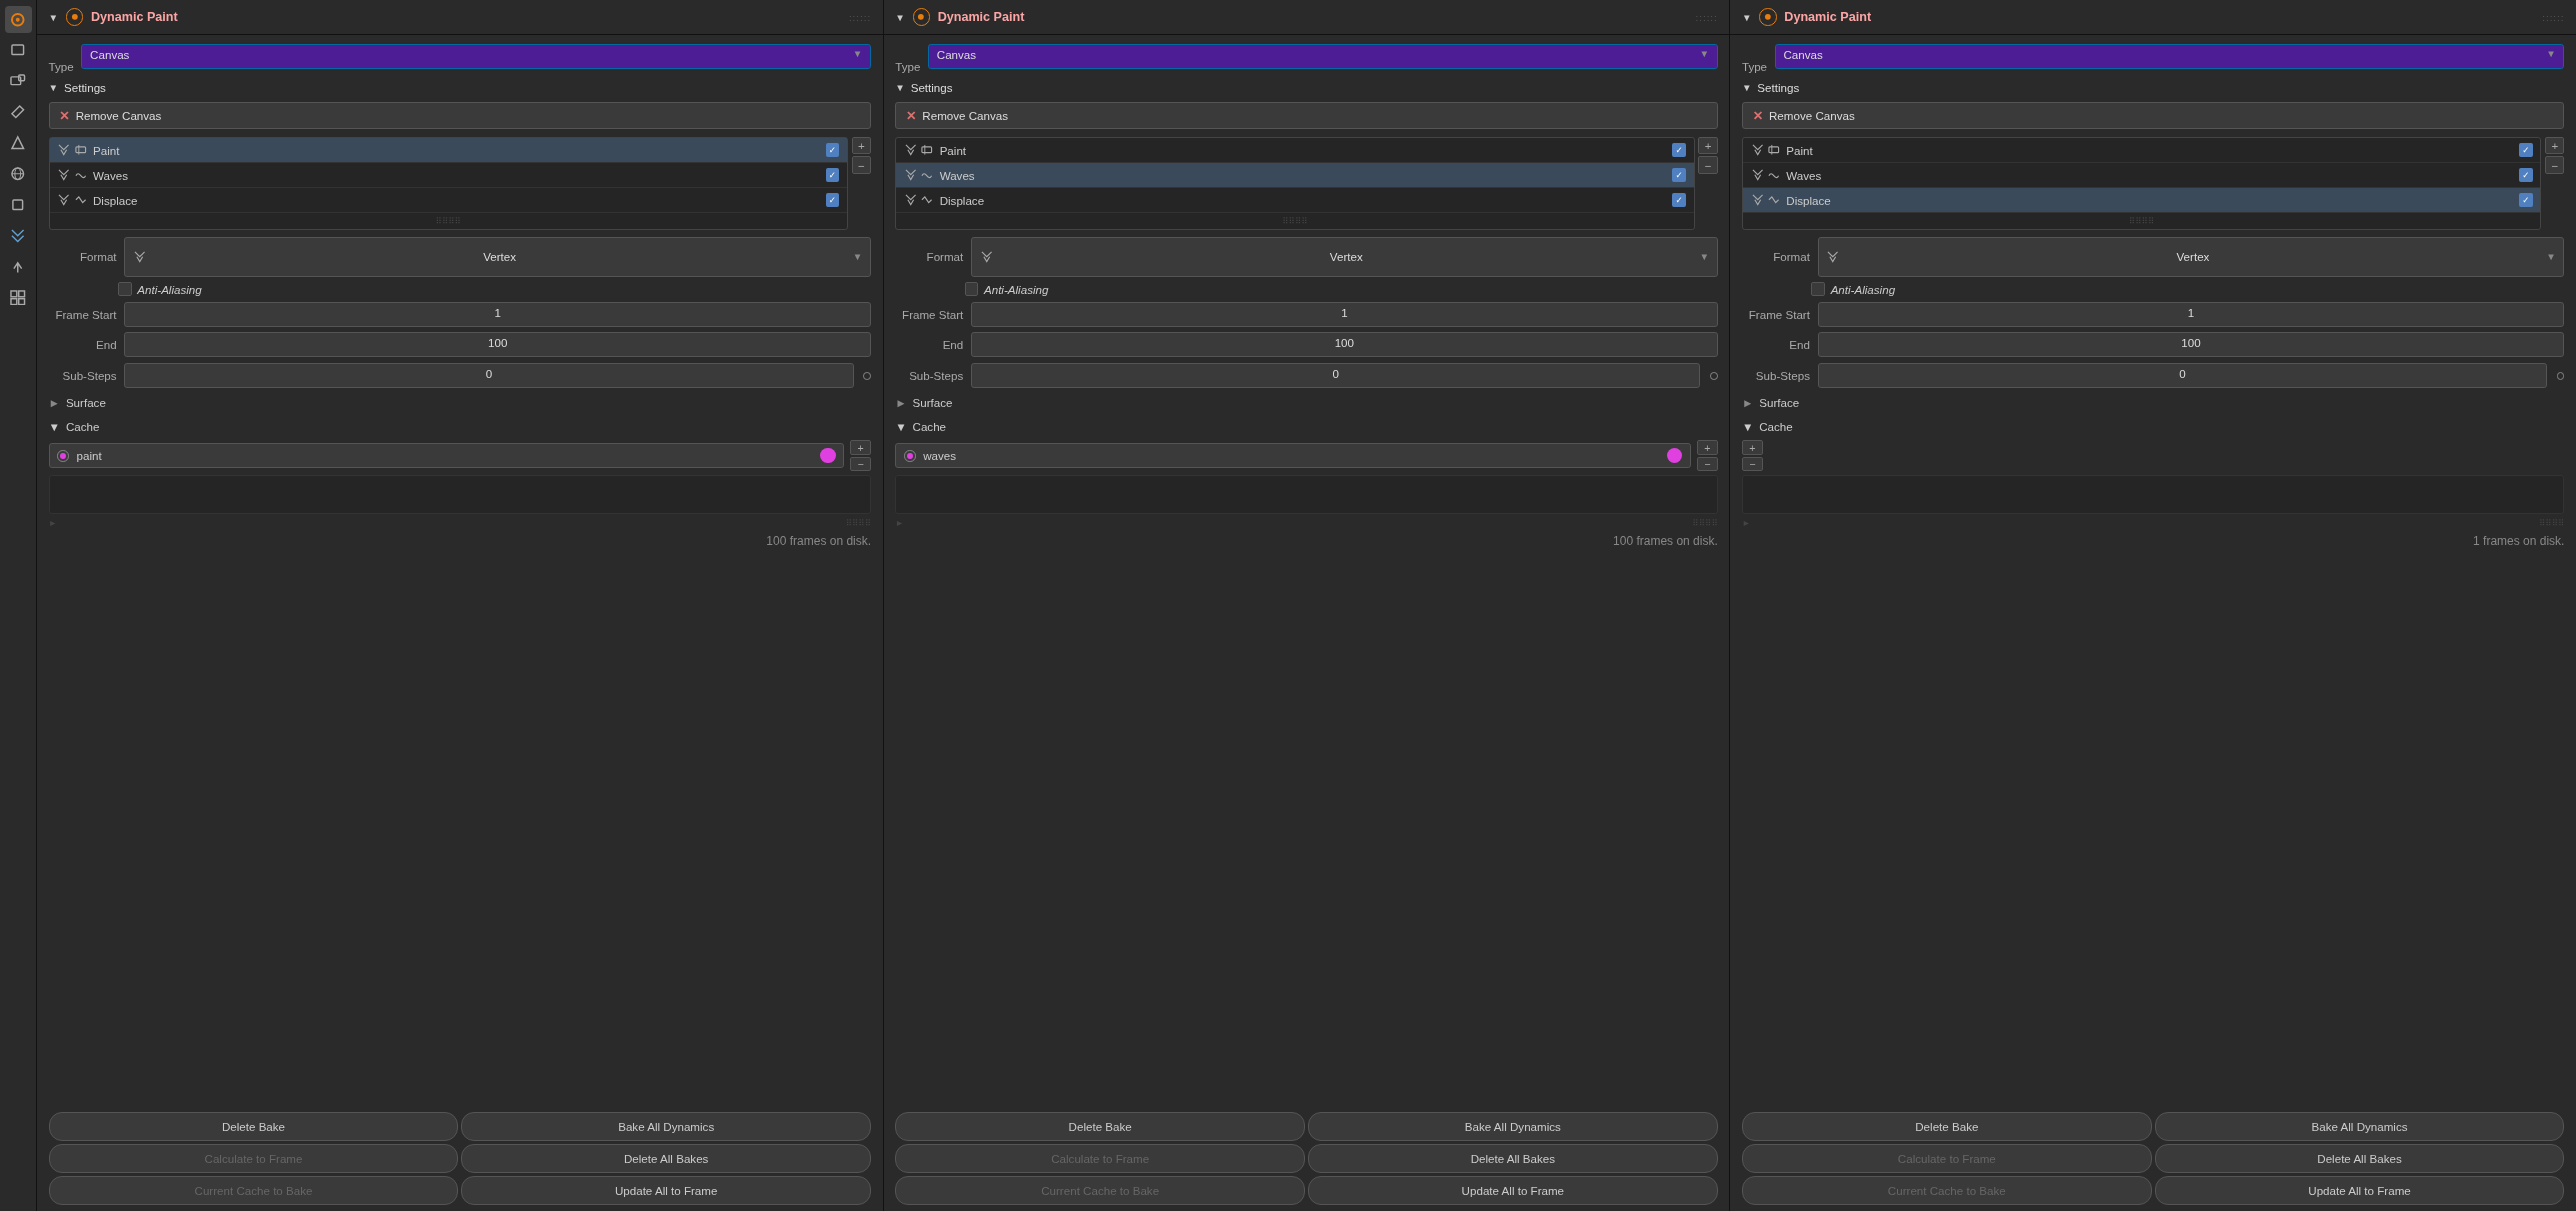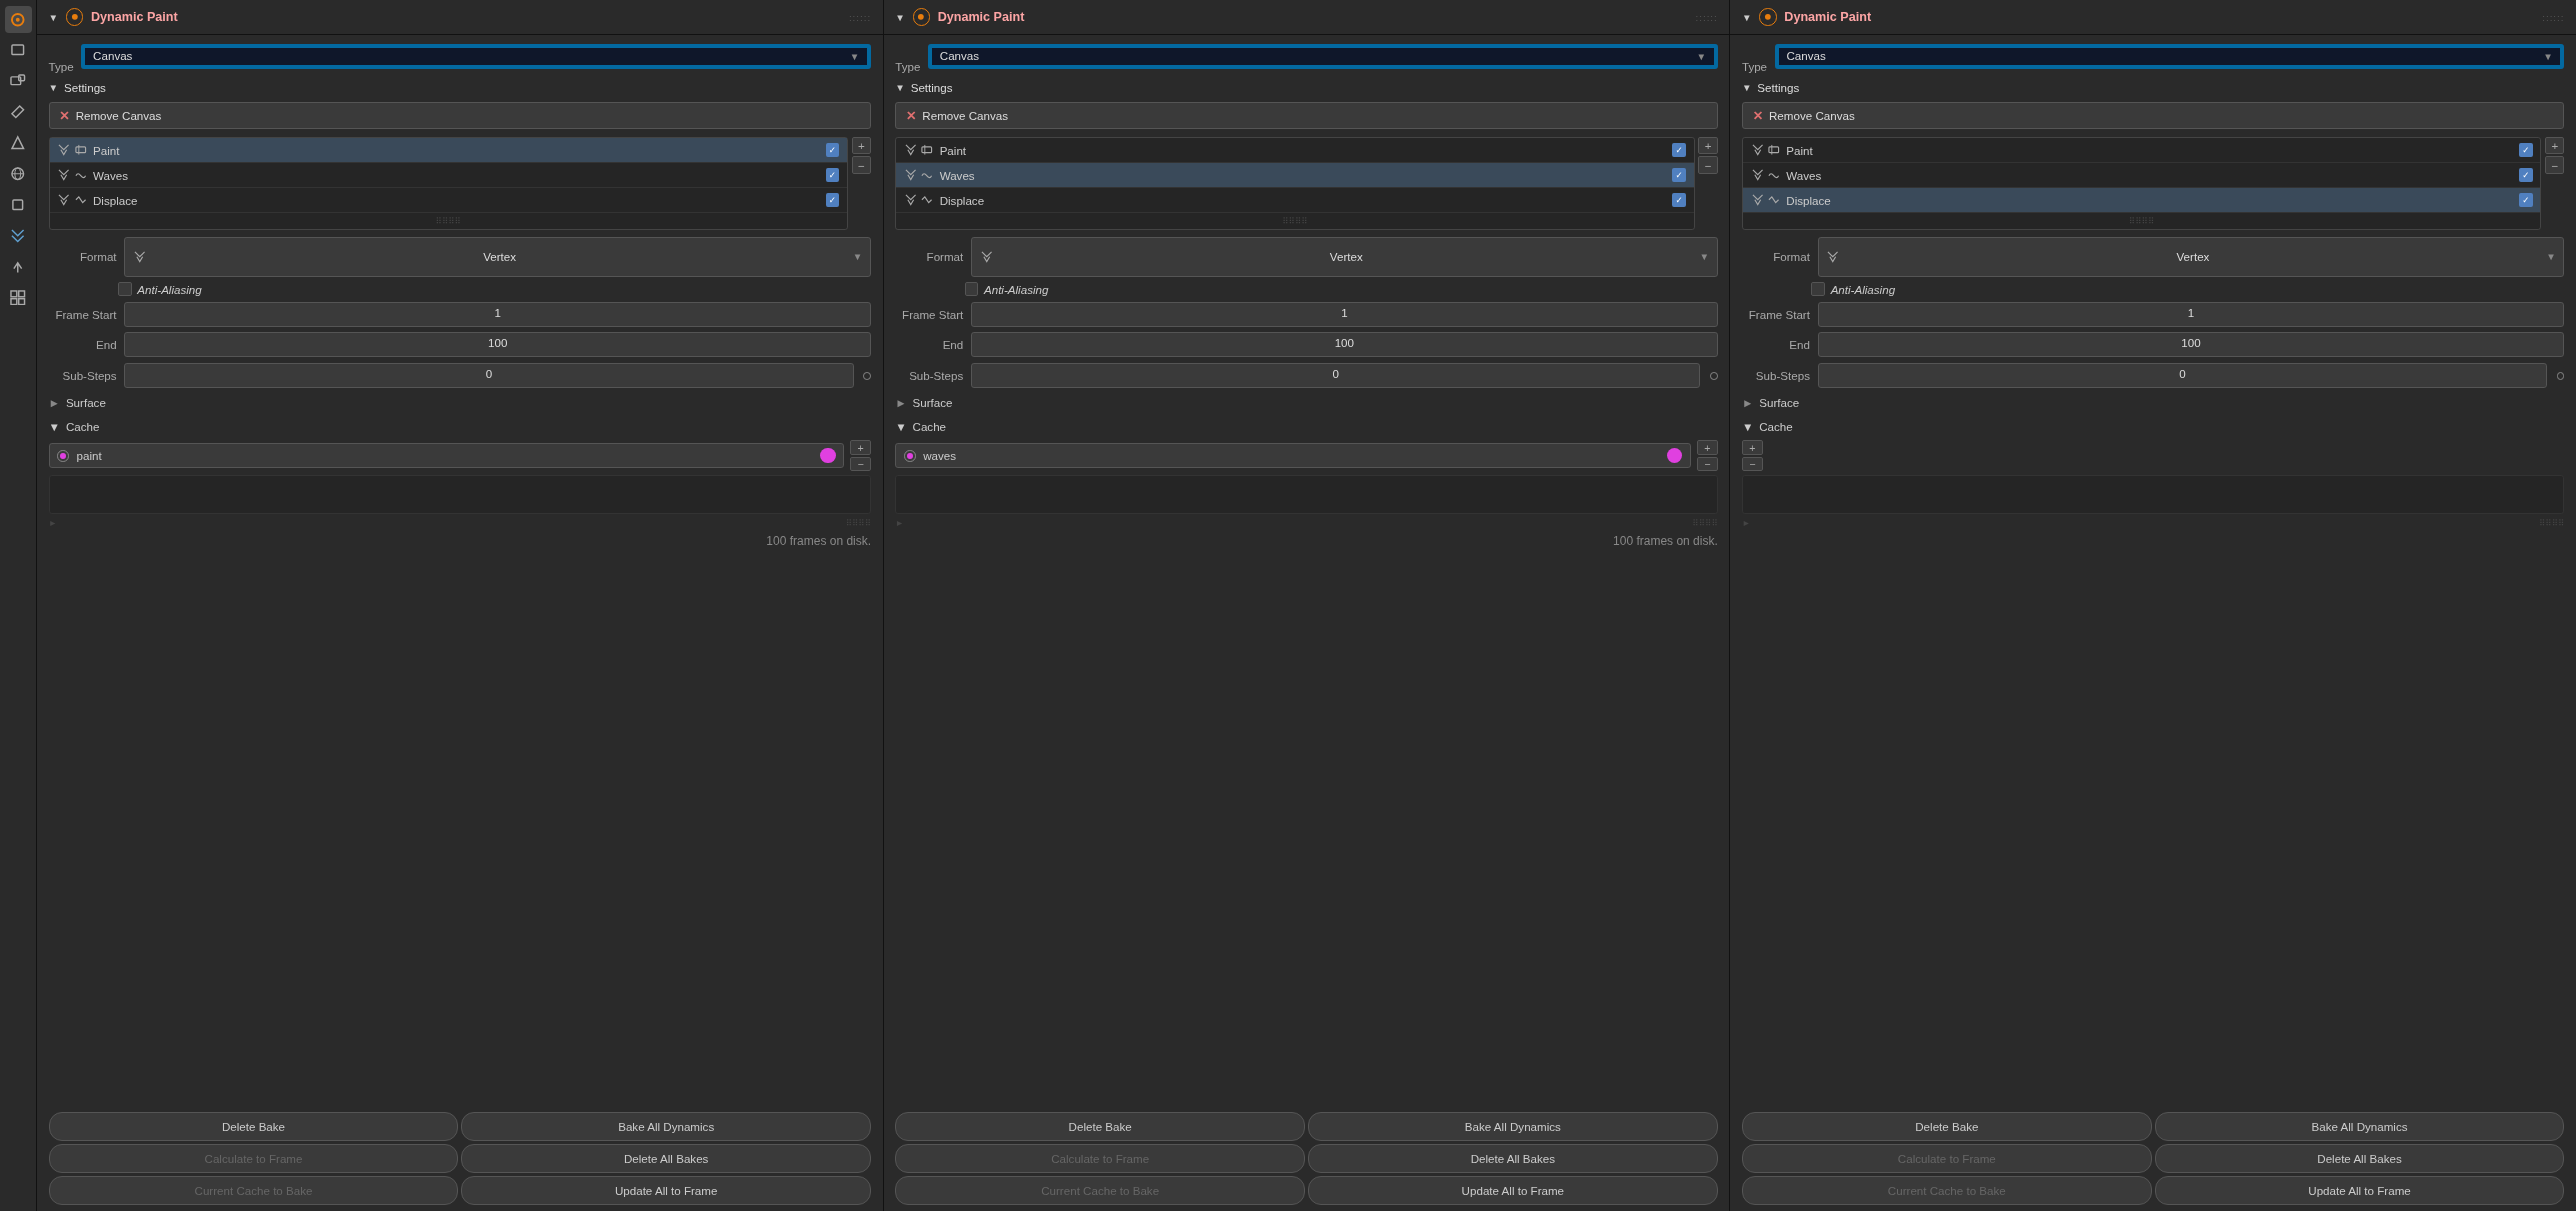--- a/index.html
+++ b/index.html
@@ -86,28 +86,28 @@
       border: 1.9px solid #e87d0d;
       display: flex;
       align-items: center;
       justify-content: center;
       font-size: 7.7px;
       color: #e87d0d;
     }
 
     .select-box {
       flex: 1;
-      background: #0f172a;
-      border: 4px solid #0369a1;
+      background: #4c1d95;
+      border: 1px solid #0369a1;
       border-radius: 2.9px;
       padding: 2.9px 7.7px;
       color: #ddd;
       font-size: 11.6px;
       display: flex;
-      align-items: flex-end;
+      align-items: flex-start;
       justify-content: space-between;
       cursor: pointer;
       height: 25px;
     }
 
     .select-arrow { color: #888; font-size: 9.7px; }
 
     .settings-header {
       display: flex;
       align-items: center;
@@ -926,20 +926,21 @@
         <div class="cache-mini-buttons">
           <div class="cache-mini-btn">+</div>
           <div class="cache-mini-btn">−</div>
         </div>
       </div>
       <div class="cache-empty-area"></div>
       <div class="cache-bottom-dots">
         <span>►</span>
         <span>⠿⠿⠿⠿</span>
       </div>
+      <div class="frames-info">1 frames on disk.</div>
     </div>
 
     <div class="action-buttons">
       <div class="action-btn">Delete Bake</div>
       <div class="action-btn">Bake All Dynamics</div>
       <div class="action-btn disabled">Calculate to Frame</div>
       <div class="action-btn">Delete All Bakes</div>
       <div class="action-btn disabled">Current Cache to Bake</div>
       <div class="action-btn">Update All to Frame</div>
     </div>

